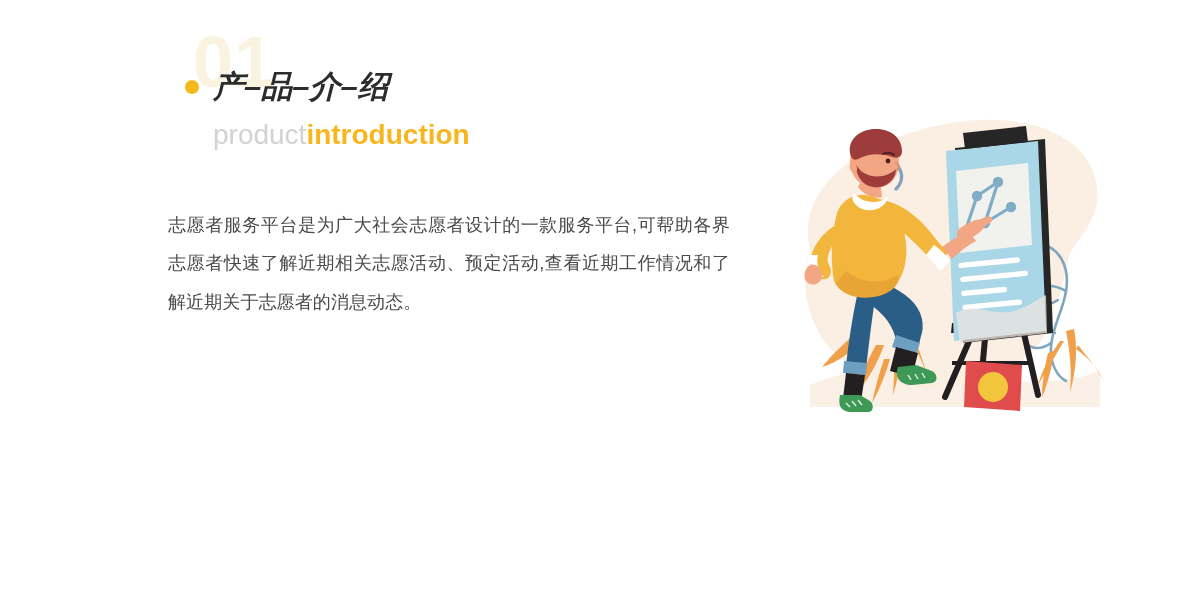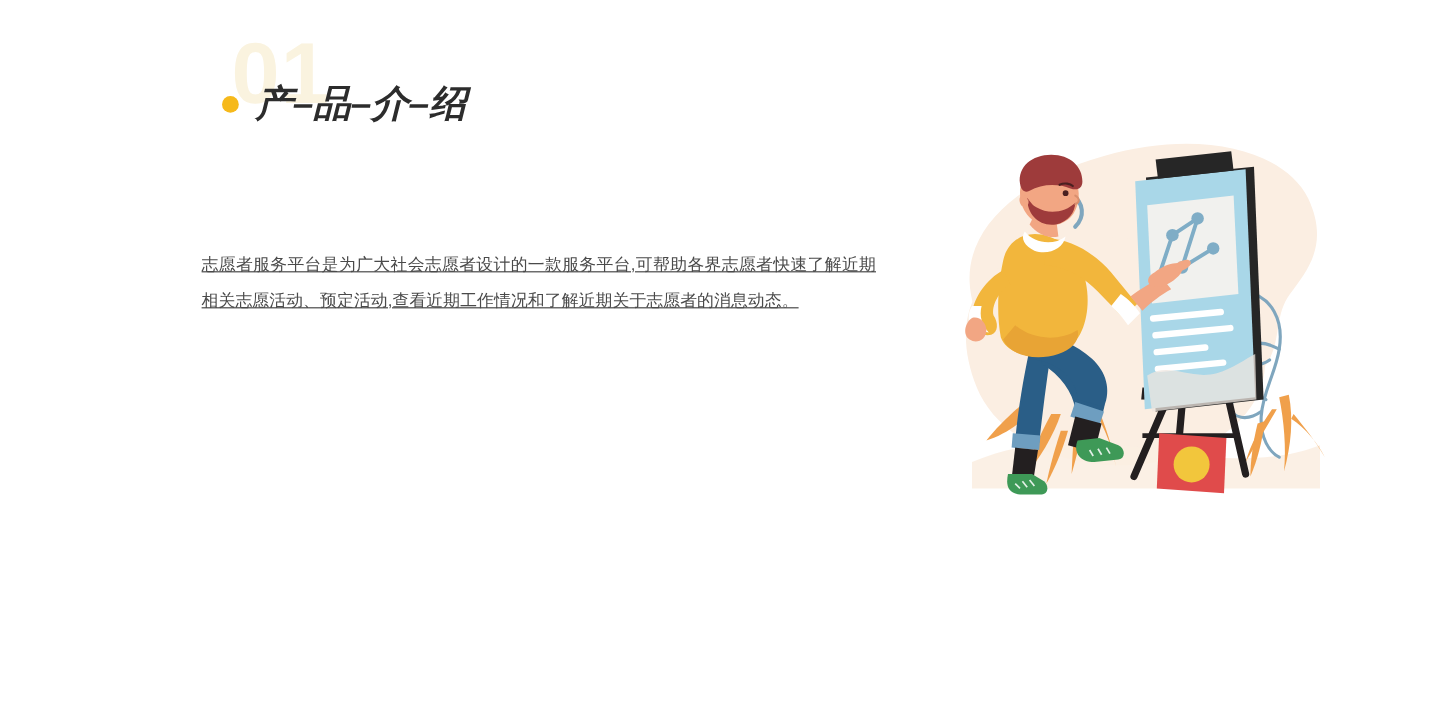--- a/index.html
+++ b/index.html
@@ -78,27 +78,26 @@
   }
 
   
   .body-copy {
     position: absolute;
     left: 168px;
     top: 206px;
     width: 578px;
   }
   .para {
-    font-size: 14px;
+    font-size: 18px;
     line-height: 2.13;
     color: #4A4A4A;
     margin: 0 16px 26px 0;
     letter-spacing: 0.1px;
     text-align: justify;
-    text-decoration: underline;
   }
   .para:last-child { margin-bottom: 0; }
 
   
   .illustration {
     position: absolute;
     left: 770px;
     top: 95px;
     width: 420px;
     height: 370px;
@@ -110,20 +109,23 @@
 
 <div class="slide">
 
   <div class="header">
     <div class="watermark-number">01</div>
 
     <div class="bullet-dot"></div>
 
     <div class="title-cn">产–品–介–绍</div>
 
+    <div class="subtitle-en">
+      <span class="sub-light">product</span><span class="sub-accent">introduction</span>
+    </div>
   </div>
 
   <div class="body-copy">
     <p class="para">志愿者服务平台是为广大社会志愿者设计的一款服务平台,可帮助各界志愿者快速了解近期相关志愿活动、预定活动,查看近期工作情况和了解近期关于志愿者的消息动态。</p>
   </div>
 
   <div class="illustration">
     <svg viewBox="0 0 420 370" xmlns="http://www.w3.org/2000/svg">
 
       <g>

